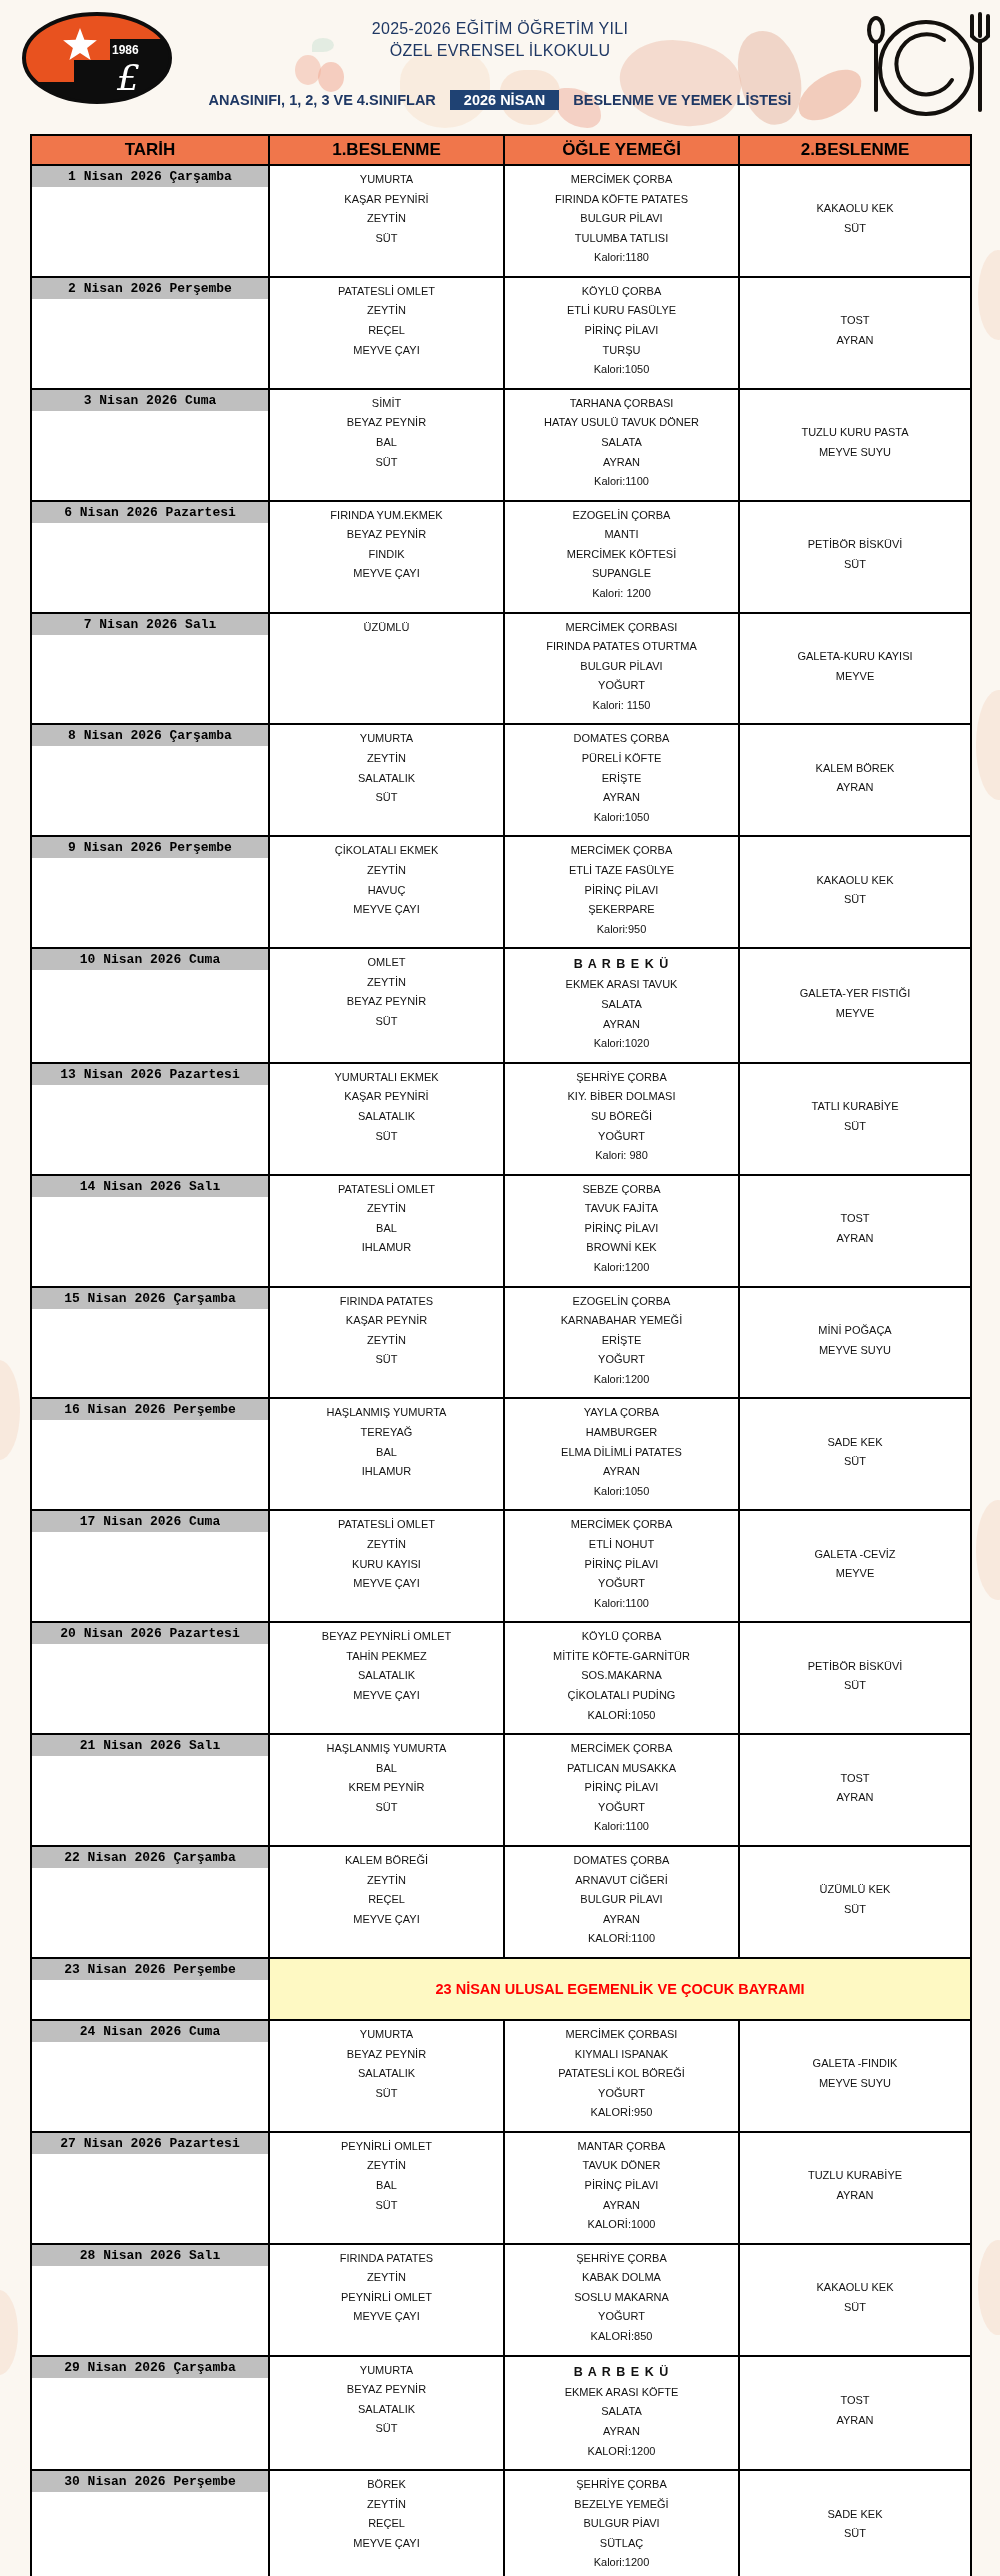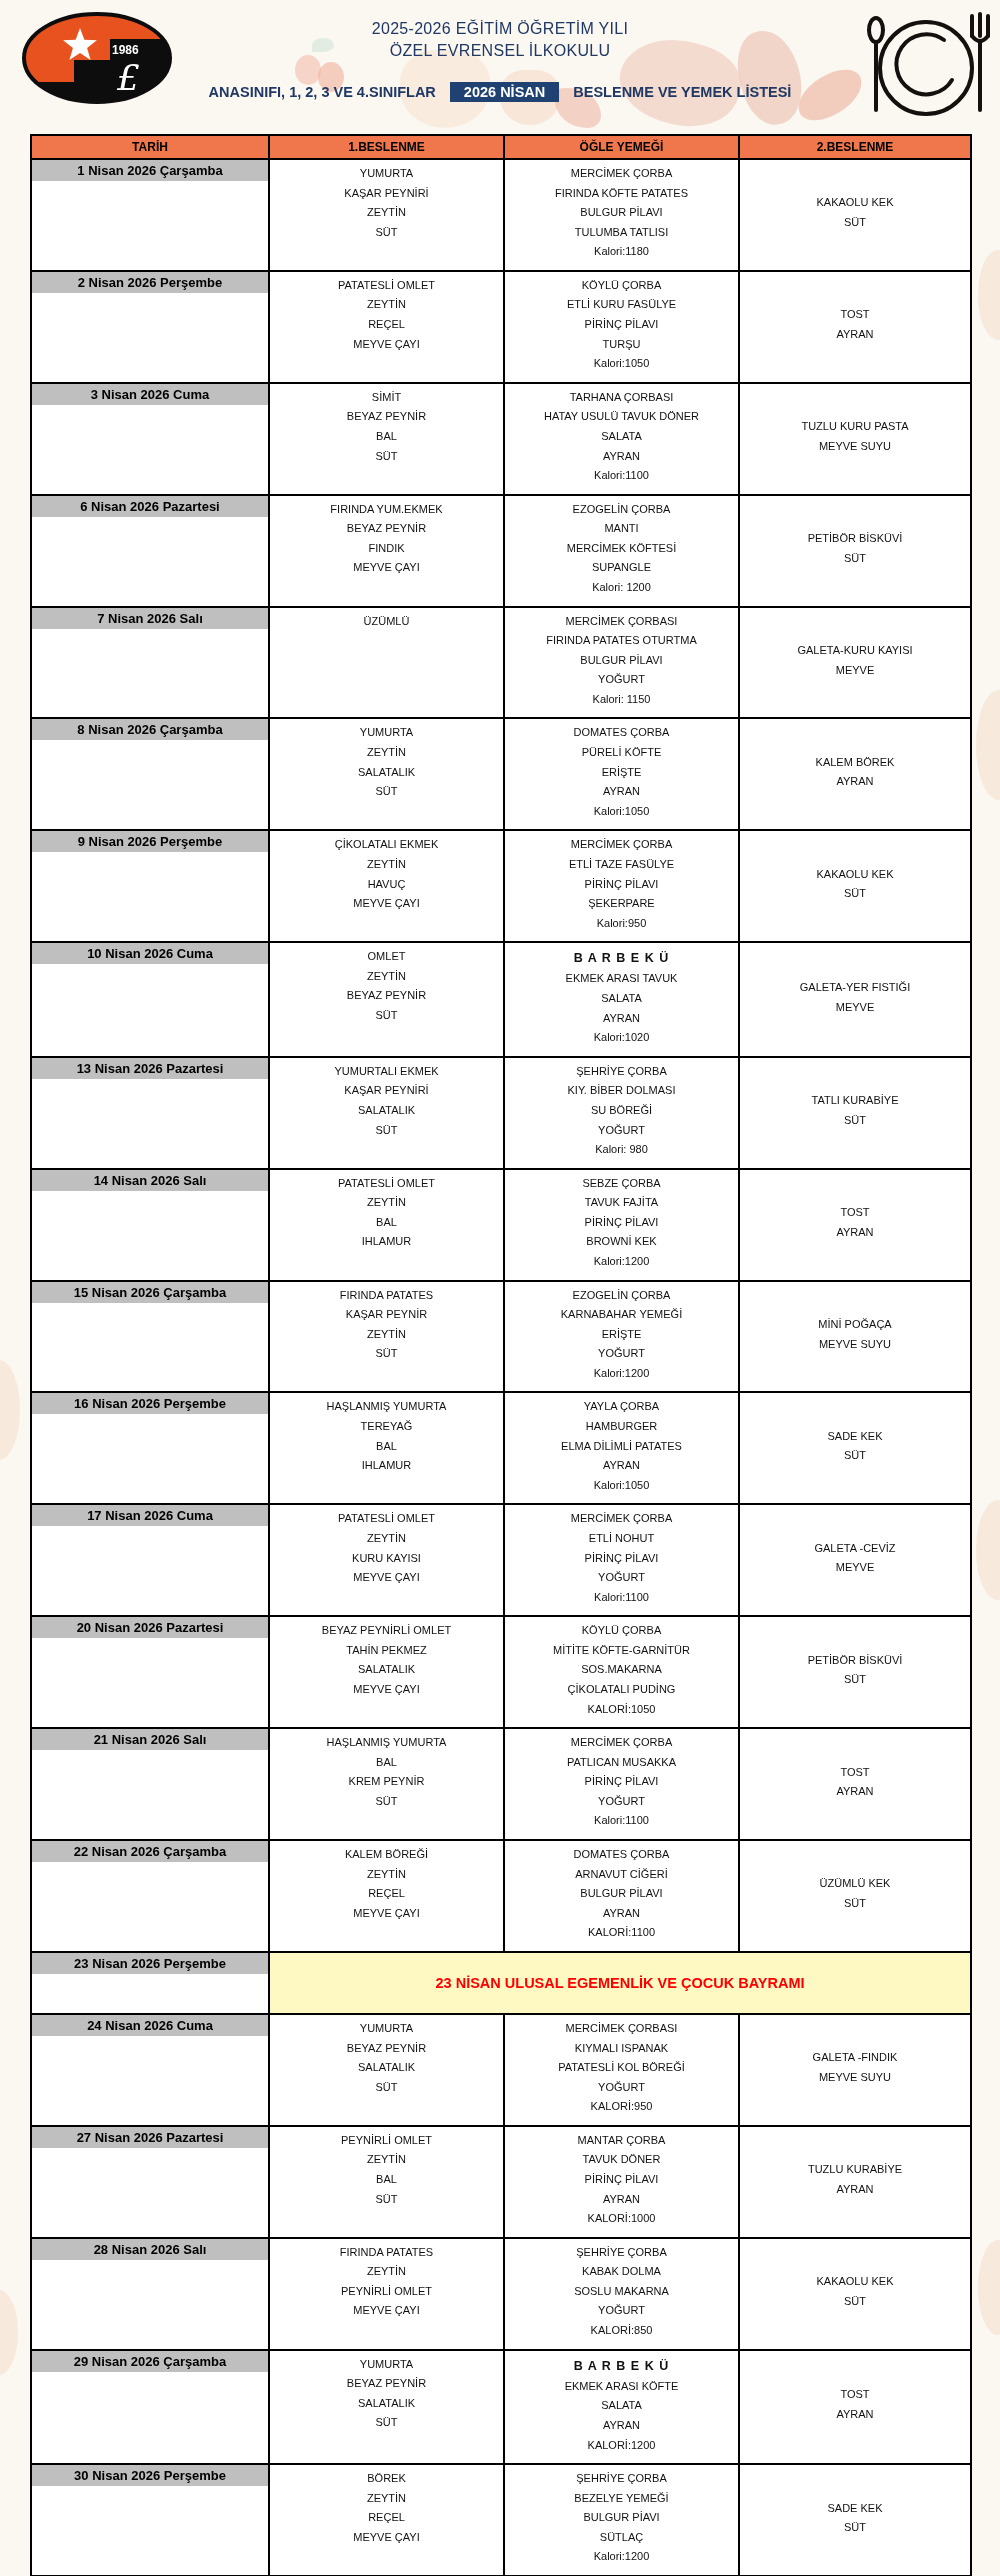--- a/index.html
+++ b/index.html
@@ -32,30 +32,30 @@
   .e4{right:-18px;top:2240px;width:40px;height:95px;}
   .e5{left:-22px;top:1360px;width:42px;height:100px;}
   .e6{left:-20px;top:2290px;width:38px;height:85px;}
 
   .logo{position:absolute;left:22px;top:12px;width:150px;height:92px;}
   .titles{position:absolute;left:0;right:0;top:18px;text-align:center;
     color:#1f3864;font-weight:normal;font-size:16px;line-height:1.35;letter-spacing:.3px;}
   .subtitle-row{position:absolute;left:0;right:0;top:82px;text-align:center;
     color:#1f3864;font-weight:bold;font-size:14.5px;}
   .month-badge{display:inline-block;background:#1f4273;color:#fff;
-    padding:2px 14px;margin:0 10px;font-weight:bold;}
+    padding:2px 14px;margin:8px 10px;font-weight:bold;}
   .plate-icon{position:absolute;right:2px;top:2px;width:150px;height:126px;}
 
   
   table.menu{border-collapse:collapse;margin:2px 30px 0 30px;width:940px;table-layout:fixed;}
   table.menu th, table.menu td{border:2px solid #000;}
   col.c-date{width:238px;} col.c-b1{width:235px;} col.c-lunch{width:235px;} col.c-b2{width:232px;}
-  thead th{background:#f0764b;color:#000;font-size:12px;font-weight:bold;
+  thead th{background:#f0764b;color:#000;font-size:17px;font-weight:bold;
     padding:4px 2px;text-align:center;}
-  td.date-cell{vertical-align:top;padding:0;background:#fff;}
+  td.date-cell{vertical-align:top;padding:0;background:#fff;font-family:Liberation Mono, monospace;}
   .date-label{background:#bfbfbf;color:#000;font-weight:bold;font-size:13px;
     text-align:center;padding:3px 2px;}
   td.menu-cell{vertical-align:top;background:#fff;text-align:center;
     font-size:11px;line-height:1.78;padding:4px 3px 8px 3px;}
   td.menu-cell.snack{vertical-align:middle;}
   .lunch-title{font-weight:bold;font-size:12.5px;letter-spacing:1px;}
   td.holiday-cell{background:#fef9c3;color:#f00;font-weight:bold;font-size:14.5px;
     text-align:center;vertical-align:middle;height:58px;}
 </style>
 </head>

